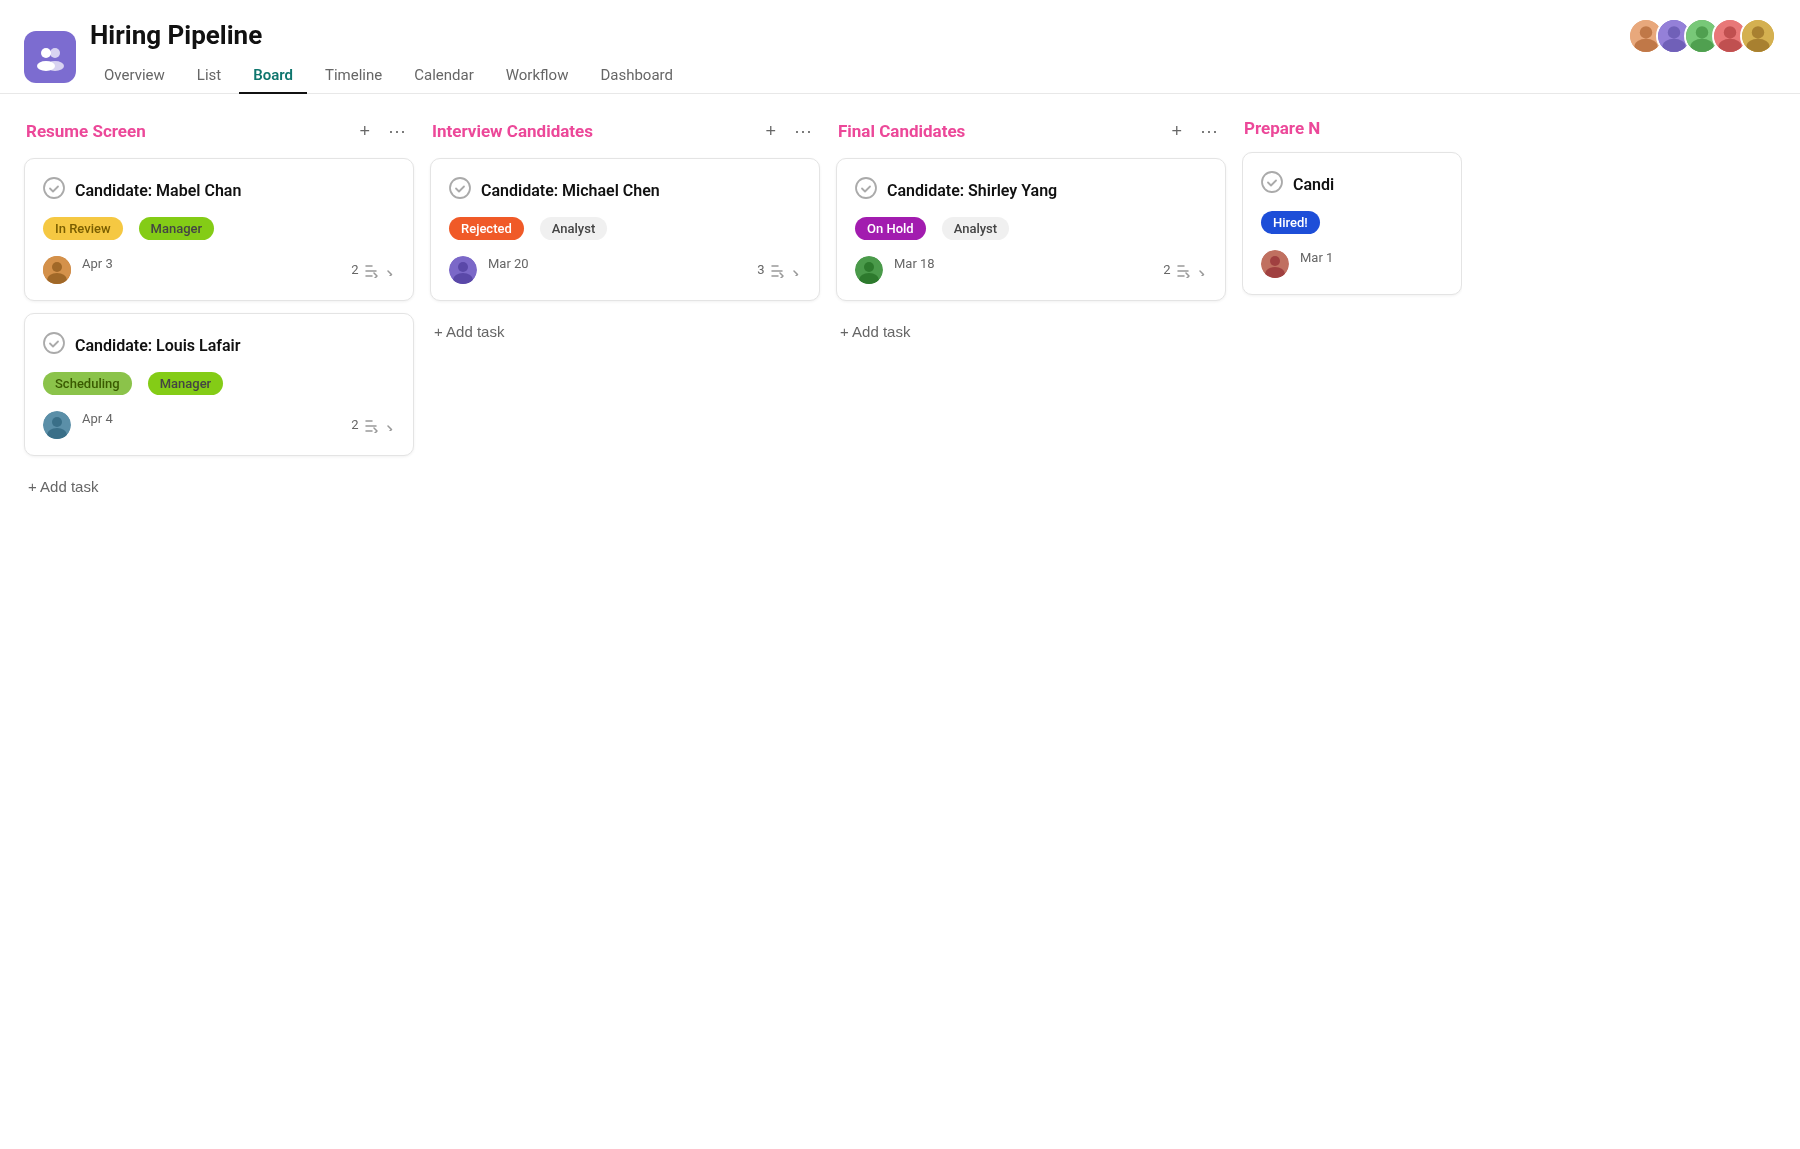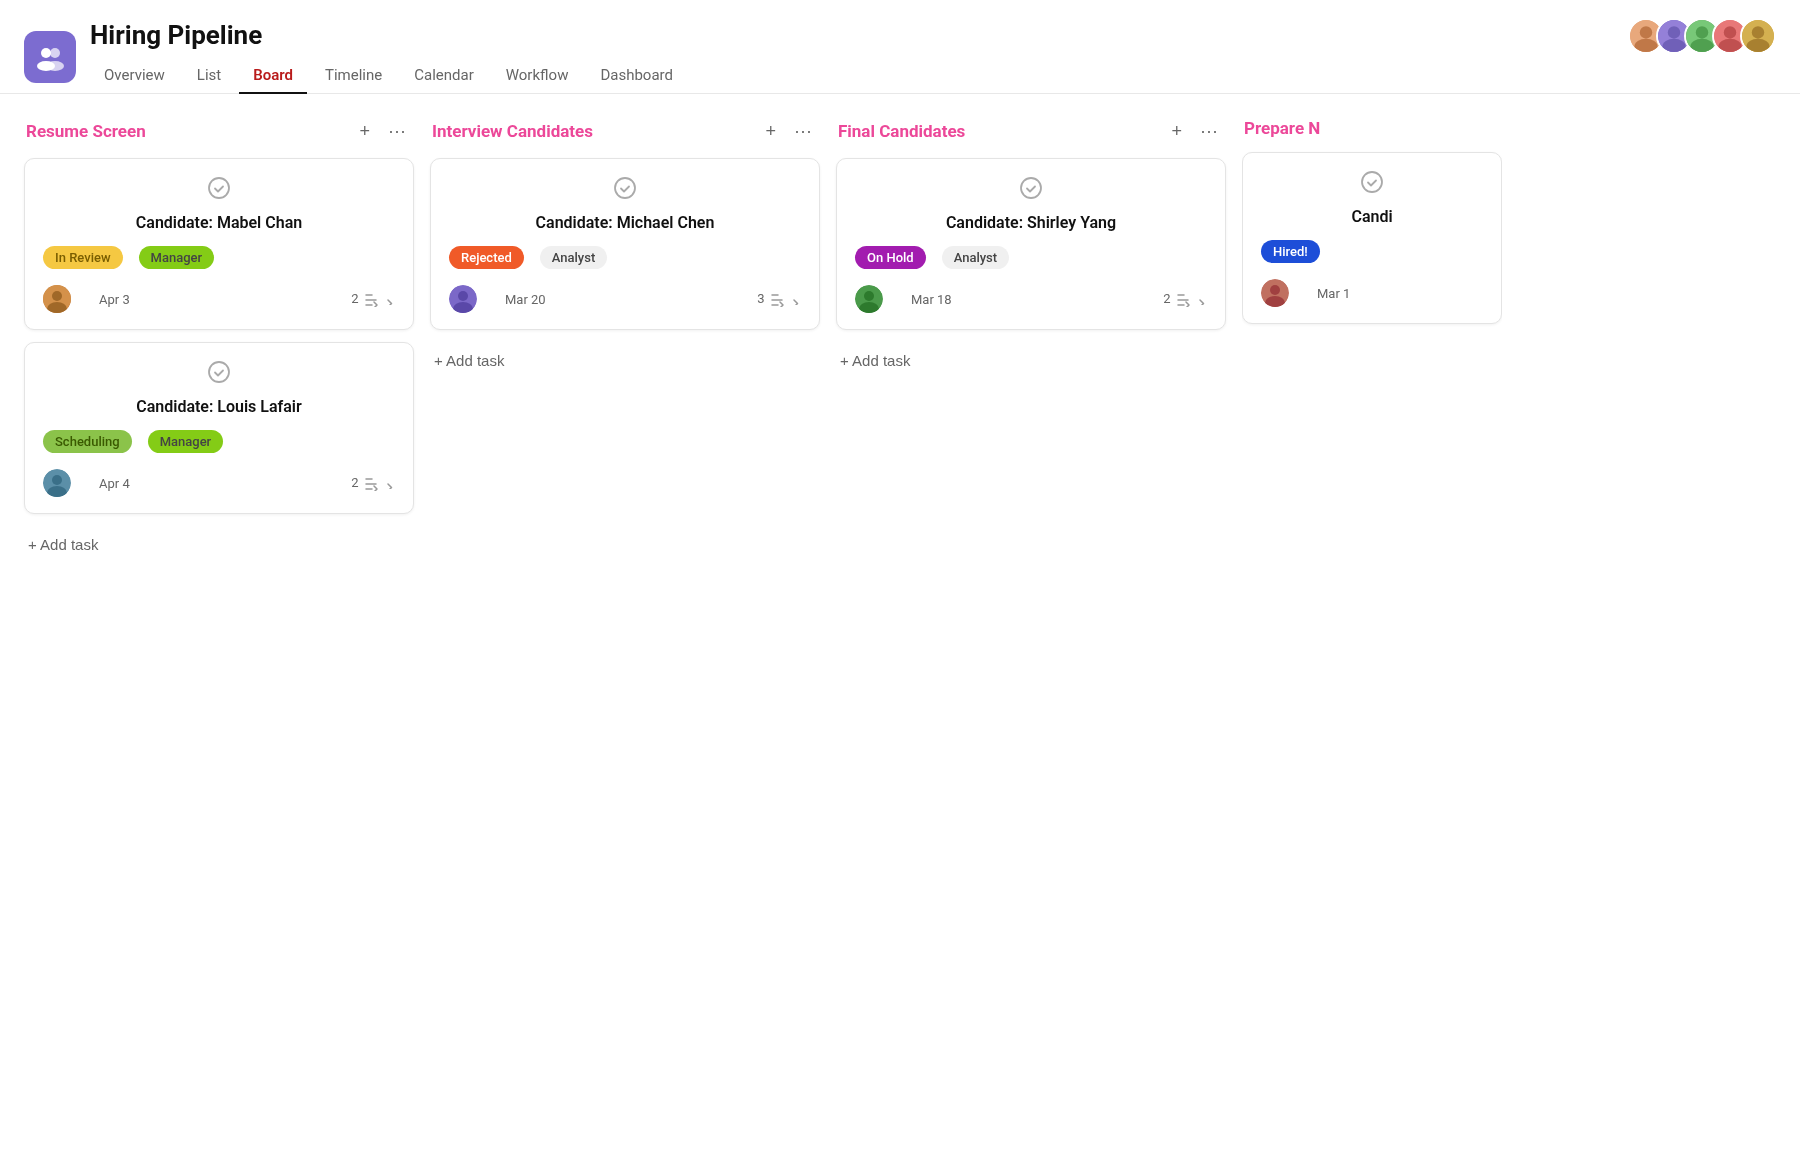--- a/index.html
+++ b/index.html
@@ -56,21 +56,21 @@
       padding: 8px 14px;
       font-size: 15px;
       color: #666;
       cursor: pointer;
       position: relative;
       border-bottom: 2px solid transparent;
       margin-bottom: -1px;
     }
 
     .nav-tab.active {
-      color: #b91c1c;
+      color: #0f766e;
       font-weight: 600;
       border-bottom: 2px solid #111;
     }
 
     .header-avatars {
       display: flex;
       align-items: center;
       position: absolute;
       right: 24px;
       top: 18px;
@@ -151,21 +151,20 @@
       padding: 18px 18px 16px 18px;
       margin-bottom: 12px;
       box-shadow: 0 1px 3px rgba(0,0,0,0.06);
     }
 
     .card-title-row {
       display: flex;
       align-items: center;
       gap: 10px;
       margin-bottom: 14px;
-      flex-direction: column;
     }
 
     .check-icon {
       color: #aaa;
       font-size: 22px;
       flex-shrink: 0;
       line-height: 1;
     }
 
     .card-title {
@@ -224,22 +223,22 @@
     }
 
     .card-footer {
       display: flex;
       align-items: center;
       justify-content: space-between;
     }
 
     .card-meta-left {
       display: flex;
-      align-items: center;
-      gap: 28px;
+      align-items: flex-start;
+      gap: 11px;
     }
 
     .card-avatar {
       width: 28px;
       height: 28px;
       border-radius: 50%;
       overflow: hidden;
       flex-shrink: 0;
     }
 
@@ -270,21 +269,21 @@
       color: #666;
       font-size: 15px;
       cursor: pointer;
       border: none;
       background: none;
       width: 100%;
     }
 
     
     .column-partial {
-      width: 260px;
+      width: 220px;
       flex-shrink: 0;
       overflow: hidden;
     }
 
     
     .av-mabel { background: linear-gradient(135deg, #d4914a, #c07030); }
 
     
     .hav1 { background: #e8a87c; }
     .hav2 { background: #7c6cd0; }

